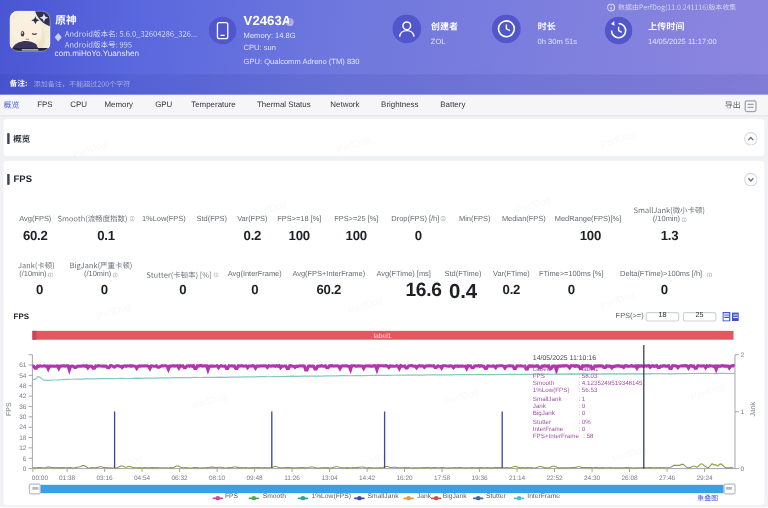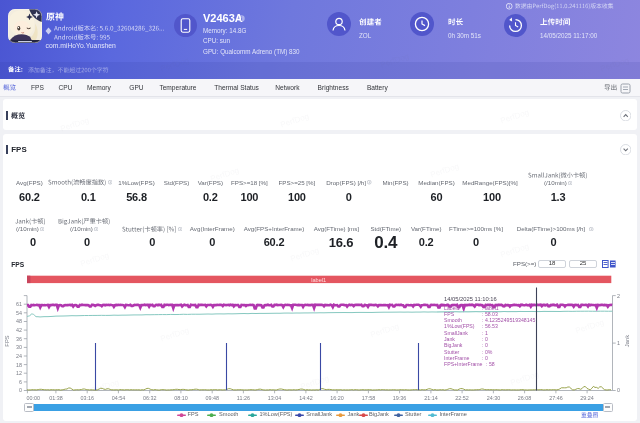--- a/index.html
+++ b/index.html
@@ -285,26 +285,24 @@
       <path transform="translate(57.36,5.46) scale(0.006200,-0.006200)" d="M99 -196C191 -47 246 114 246 311C246 507 191 668 99 818L42 792C128 649 171 480 171 311C171 141 128 -29 42 -171Z"></path>
     </svg>
 <div style="position:absolute;left:480.4px;top:179.4px;width:150px;text-align:center;font-size:6.2px;line-height:7.7px;color:#666a73;font-weight:400;">(/10min)</div>
 <svg style="position:absolute;left:568.1px;top:181.0px" width="4.4" height="4.4" viewBox="0 0 10 10">
       <circle cx="5" cy="5" r="4.4" fill="none" stroke="#a8aeb8" stroke-width="1.3"></circle>
       <rect x="4.3" y="4.2" width="1.5" height="3.4" fill="#a8aeb8"></rect>
       <rect x="4.3" y="2.2" width="1.5" height="1.4" fill="#a8aeb8"></rect>
     </svg>
 <div style="position:absolute;left:-30.6px;top:190.8px;width:120px;text-align:center;font-size:11px;line-height:13.6px;color:#1d2025;font-weight:700;letter-spacing:-0.2px;">60.2</div>
 <div style="position:absolute;left:20.3px;top:190.8px;width:120px;text-align:center;font-size:11px;line-height:13.6px;color:#1d2025;font-weight:700;letter-spacing:-0.2px;padding-left:16px;">0.1</div>
-<div style="position:absolute;left:76.5px;top:190.8px;width:120px;text-align:center;font-size:11px;line-height:13.6px;color:#1d2025;font-weight:700;letter-spacing:-0.2px;">56.8</div>
 <div style="position:absolute;left:150.3px;top:190.8px;width:120px;text-align:center;font-size:11px;line-height:13.6px;color:#1d2025;font-weight:700;letter-spacing:-0.2px;">0.2</div>
 <div style="position:absolute;left:189.4px;top:190.8px;width:120px;text-align:center;font-size:11px;line-height:13.6px;color:#1d2025;font-weight:700;letter-spacing:-0.2px;">100</div>
 <div style="position:absolute;left:236.9px;top:190.8px;width:120px;text-align:center;font-size:11px;line-height:13.6px;color:#1d2025;font-weight:700;letter-spacing:-0.2px;">100</div>
 <div style="position:absolute;left:288.7px;top:190.8px;width:120px;text-align:center;font-size:11px;line-height:13.6px;color:#1d2025;font-weight:700;letter-spacing:-0.2px;">0</div>
-<div style="position:absolute;left:376.5px;top:190.8px;width:120px;text-align:center;font-size:11px;line-height:13.6px;color:#1d2025;font-weight:700;letter-spacing:-0.2px;">60</div>
 <div style="position:absolute;left:432.0px;top:190.8px;width:120px;text-align:center;font-size:11px;line-height:13.6px;color:#1d2025;font-weight:700;letter-spacing:-0.2px;">100</div>
 <div style="position:absolute;left:498.0px;top:190.8px;width:120px;text-align:center;font-size:11px;line-height:13.6px;color:#1d2025;font-weight:700;letter-spacing:-0.2px;">1.3</div>
 <svg style="position:absolute;left:14.7px;top:217.8px;overflow:visible" width="31" height="8" fill="#666a73">
       <path transform="translate(0.00,5.46) scale(0.006200,-0.006200)" d="M237 -13C380 -13 439 88 439 215V733H346V224C346 113 307 68 228 68C175 68 134 92 101 151L35 103C78 27 144 -13 237 -13Z"></path>
       <path transform="translate(3.32,5.46) scale(0.006200,-0.006200)" d="M217 -13C284 -13 345 22 397 65H400L408 0H483V334C483 469 428 557 295 557C207 557 131 518 82 486L117 423C160 452 217 481 280 481C369 481 392 414 392 344C161 318 59 259 59 141C59 43 126 -13 217 -13ZM243 61C189 61 147 85 147 147C147 217 209 262 392 283V132C339 85 295 61 243 61Z"></path>
       <path transform="translate(6.81,5.46) scale(0.006200,-0.006200)" d="M92 0H184V394C238 449 276 477 332 477C404 477 435 434 435 332V0H526V344C526 482 474 557 360 557C286 557 229 516 178 464H176L167 543H92Z"></path>
       <path transform="translate(10.59,5.46) scale(0.006200,-0.006200)" d="M92 0H182V143L284 262L443 0H542L337 324L518 543H416L186 257H182V796H92Z"></path>
       <path transform="translate(14.01,5.46) scale(0.006200,-0.006200)" d="M239 -196 295 -171C209 -29 168 141 168 311C168 480 209 649 295 792L239 818C147 668 92 507 92 311C92 114 147 -47 239 -196Z"></path>
       <path transform="translate(16.11,5.46) scale(0.006200,-0.006200)" d="M534 232C641 189 788 123 863 84L904 150C827 189 677 250 573 290ZM439 840V472H52V398H442V-80H520V398H949V472H517V626H848V698H517V840Z"></path>
       <path transform="translate(22.31,5.46) scale(0.006200,-0.006200)" d="M688 501C683 192 667 49 429 -25C443 -38 462 -64 468 -80C726 5 749 169 755 501ZM723 90C791 39 877 -34 918 -80L962 -28C919 16 832 86 765 135ZM222 -53C240 -34 270 -18 470 79C466 94 459 124 458 144L294 70V244H449V572H387V309H294V650H460V716H294V839H226V716H46V650H226V309H132V572H72V244H226V87C226 46 202 22 185 12C198 -3 216 -34 222 -53ZM523 617V158H590V556H846V160H914V617H718C731 649 745 687 758 724H949V789H486V724H686C676 689 662 648 649 617Z"></path>
@@ -369,21 +367,21 @@
 <svg style="position:absolute;left:589.3px;top:227.0px" width="4.4" height="4.4" viewBox="0 0 10 10">
       <circle cx="5" cy="5" r="4.4" fill="none" stroke="#a8aeb8" stroke-width="1.3"></circle>
       <rect x="4.3" y="4.2" width="1.5" height="3.4" fill="#a8aeb8"></rect>
       <rect x="4.3" y="2.2" width="1.5" height="1.4" fill="#a8aeb8"></rect>
     </svg>
 <div style="position:absolute;left:-27.0px;top:235.5px;width:120px;text-align:center;font-size:11px;line-height:13.6px;color:#1d2025;font-weight:700;letter-spacing:-0.2px;">0</div>
 <div style="position:absolute;left:27.0px;top:235.5px;width:120px;text-align:center;font-size:11px;line-height:13.6px;color:#1d2025;font-weight:700;letter-spacing:-0.2px;">0</div>
 <div style="position:absolute;left:92.3px;top:235.5px;width:120px;text-align:center;font-size:11px;line-height:13.6px;color:#1d2025;font-weight:700;letter-spacing:-0.2px;">0</div>
 <div style="position:absolute;left:152.3px;top:235.5px;width:120px;text-align:center;font-size:11px;line-height:13.6px;color:#1d2025;font-weight:700;letter-spacing:-0.2px;">0</div>
 <div style="position:absolute;left:214.0px;top:235.5px;width:120px;text-align:center;font-size:11px;line-height:13.6px;color:#1d2025;font-weight:700;letter-spacing:-0.2px;">60.2</div>
-<div style="position:absolute;left:281px;top:235.5px;width:120px;text-align:center;font-size:13px;line-height:13.6px;color:#1d2025;font-weight:700;letter-spacing:-0.2px;">16.6</div>
+<div style="position:absolute;left:293px;top:235.5px;width:120px;text-align:center;font-size:16px;line-height:13.6px;color:#1d2025;font-weight:700;letter-spacing:-0.2px;">16.6</div>
 <div style="position:absolute;left:325.8px;top:235.5px;width:120px;text-align:center;font-size:17px;line-height:13.6px;color:#1d2025;font-weight:700;letter-spacing:-0.2px;">0.4</div>
 <div style="position:absolute;left:366.2px;top:235.5px;width:120px;text-align:center;font-size:11px;line-height:13.6px;color:#1d2025;font-weight:700;letter-spacing:-0.2px;">0.2</div>
 <div style="position:absolute;left:416.0px;top:235.5px;width:120px;text-align:center;font-size:11px;line-height:13.6px;color:#1d2025;font-weight:700;letter-spacing:-0.2px;">0</div>
 <div style="position:absolute;left:493.5px;top:235.5px;width:120px;text-align:center;font-size:11px;line-height:13.6px;color:#1d2025;font-weight:700;letter-spacing:-0.2px;">0</div>
 <div style="position:absolute;left:11.3px;top:260.9px;font-size:6.6px;line-height:8.2px;color:#23262e;font-weight:700;white-space:nowrap;">FPS</div>
 <div style="position:absolute;left:513.0px;top:260.2px;font-size:6.2px;line-height:7.7px;color:#5a5e66;font-weight:400;white-space:nowrap;">FPS(&gt;=)</div>
 <div style="position:absolute;left:538px;top:259.5px;width:28px;height:8.6px;background:#fff;border:0.8px solid #cfd3da;border-radius:2px"></div>
 <div style="position:absolute;left:542.0px;top:260.3px;width:20px;text-align:center;font-size:6px;line-height:7.4px;color:#303133;font-weight:400;">18</div>
 <div style="position:absolute;left:569px;top:259.5px;width:28px;height:8.6px;background:#fff;border:0.8px solid #cfd3da;border-radius:2px"></div>
 <div style="position:absolute;left:573.0px;top:260.3px;width:20px;text-align:center;font-size:6px;line-height:7.4px;color:#303133;font-weight:400;">25</div>

